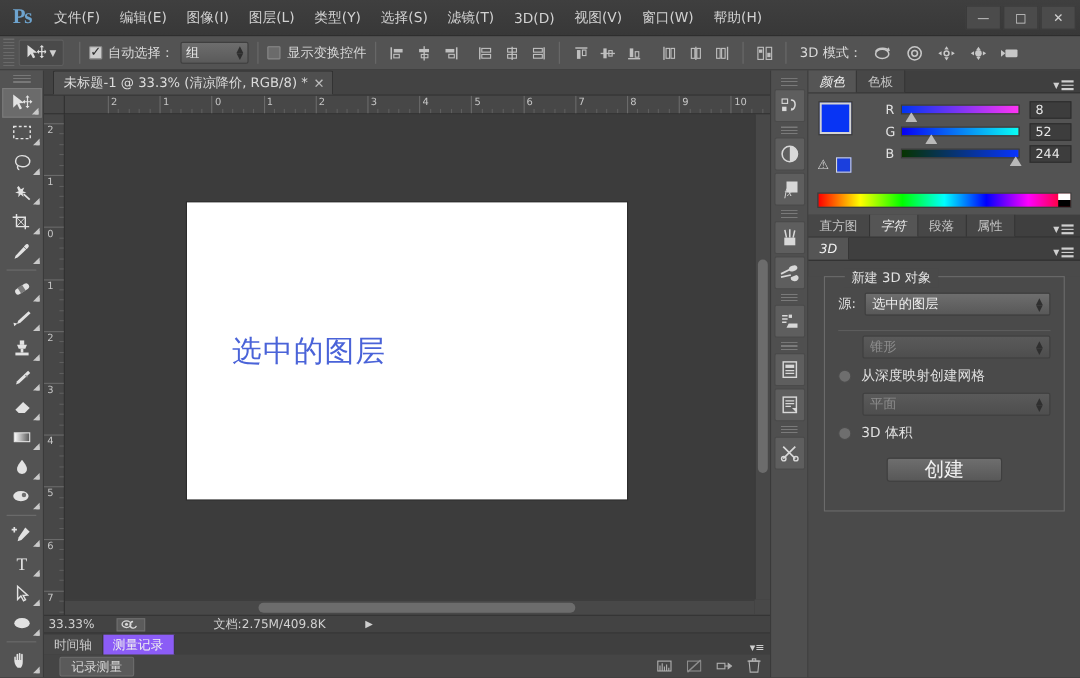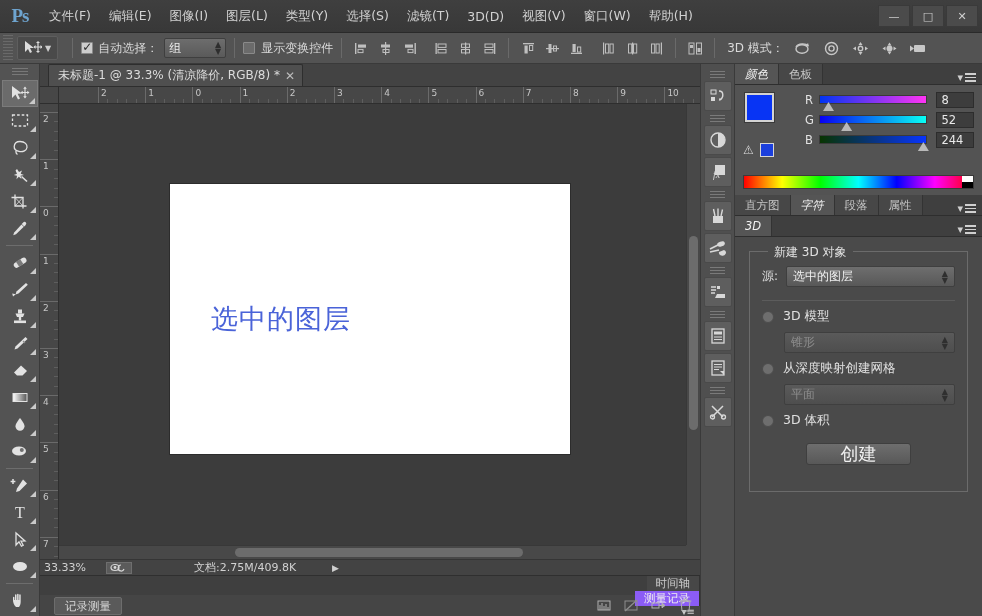--- a/index.html
+++ b/index.html
@@ -158,21 +158,21 @@
   .zoomval { min-width:46px; }
   .eye-badge { width:26px; height:12px; background:#5b5b5b; border:1px solid #6e6e6e; display:flex;align-items:center;justify-content:center;}
   .docinfo { margin-left:46px; }
   .statarrow { margin-left:20px; color:#cfcfcf; font-size:9px; }
 
   
   .bottompanel {
     position:absolute; left:40px; width:660px; bottom:0; height:41px;
     background:#454545; border-top:1px solid #2f2f2f;
   }
-  .bp-tabs { display:flex; align-items:flex-end; height:19px; background:#3f3f3f;flex-direction:column; }
+  .bp-tabs { display:flex; align-items:flex-end; height:19px; background:#3f3f3f; }
   .bp-tab {
     height:18px; padding:0 9px; display:flex; align-items:center;
     color:#cacaca; font-size:11.5px; border-right:1px solid #333;
     background:#474747;
   }
   .bp-tab.active { background:#8b5cf6; color:#f0f0f0; }
   .bp-menu { margin-left:auto; margin-right:5px; color:#cfcfcf; font-size:10px;}
   .bp-body { position:relative; height:22px; display:flex; align-items:center; padding-left:14px; }
   .rec-btn {
     height:18px; padding:0 10px; background:#5a5a5a; border:1px solid #6d6d6d;
@@ -1005,24 +1005,20 @@
           <span class="src-label">源:</span>
           <span class="select-box">
             <span>选中的图层</span>
             <span class="select-arrows">▲<br>▼</span>
           </span>
         </div>
 
         <div class="hr-line"></div>
 
 
-        <div class="radio-row">
-          <span class="radio"></span>
-          <span class="radio-label">3D 模型</span>
-        </div>
 
         <div class="sub-select">
           <span class="select-box disabled">
             <span>锥形</span>
             <span class="select-arrows">▲<br>▼</span>
           </span>
         </div>
 
         <div class="radio-row">
           <span class="radio"></span>

